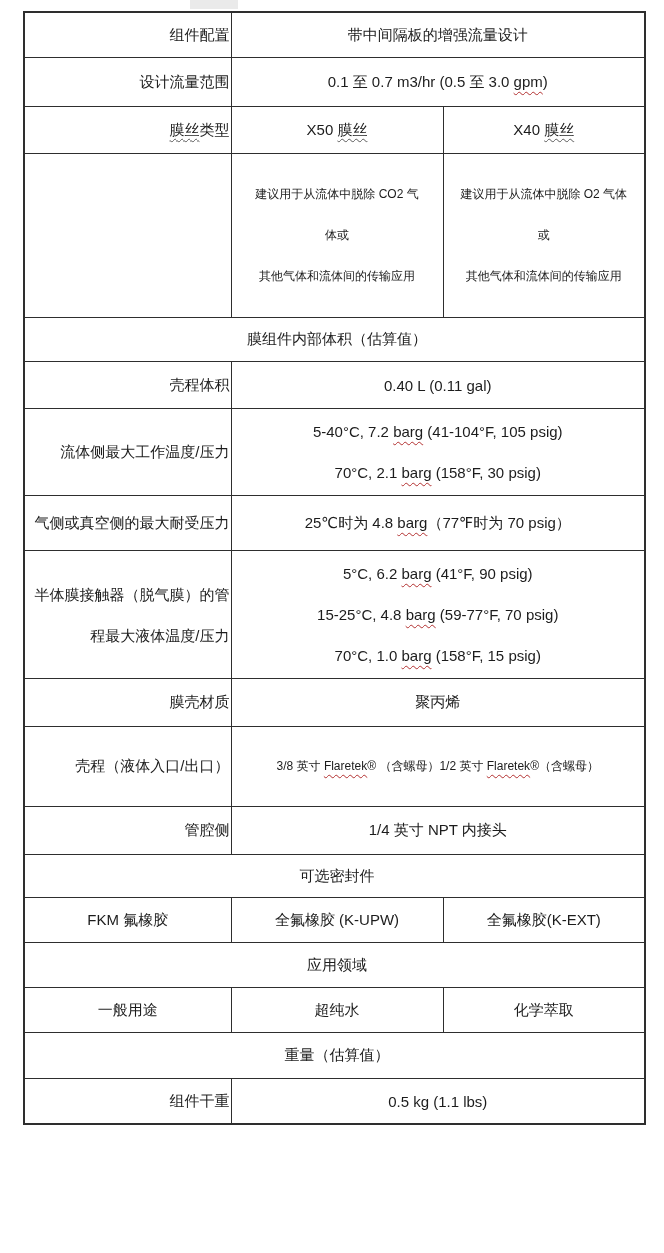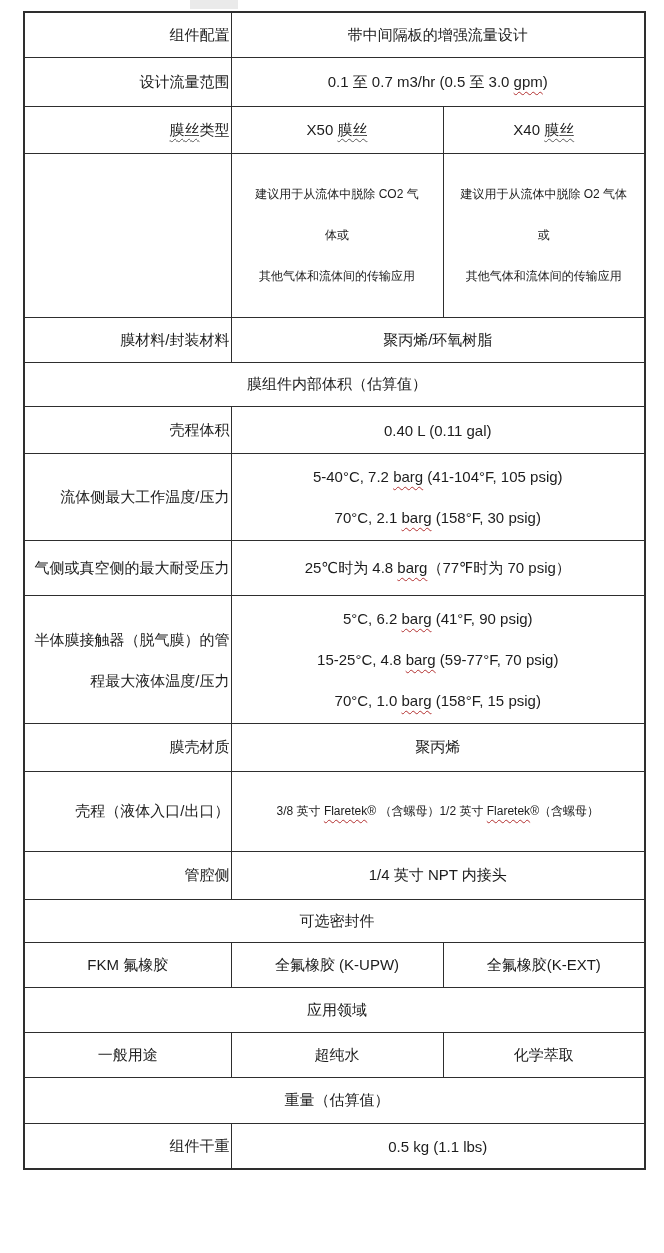--- a/index.html
+++ b/index.html
@@ -64,24 +64,20 @@
     </tr>
     <tr class="h159">
       <td class="lbl"></td>
       <td class="c ml fs14">建议用于从流体中脱除 CO2 气
 体或
 其他气体和流体间的传输应用</td>
       <td class="c ml fs14">建议用于从流体中脱除 O2 气体
 或
 其他气体和流体间的传输应用</td>
     </tr>
-    <tr class="h40">
-      <td class="lbl">膜材料/封装材料</td>
-      <td class="val" colspan="2">聚丙烯/环氧树脂</td>
-    </tr>
     <tr class="h39">
       <td class="full" colspan="3">膜组件内部体积（估算值）</td>
     </tr>
     <tr class="h42">
       <td class="lbl">壳程体积</td>
       <td class="val" colspan="2">0.40 L (0.11 gal)</td>
     </tr>
     <tr class="h81">
       <td class="lbl">流体侧最大工作温度/压力</td>
       <td class="val ml" colspan="2">5-40°C, 7.2 <span class="sq-red">barg</span> (41-104°F, 105 psig)

